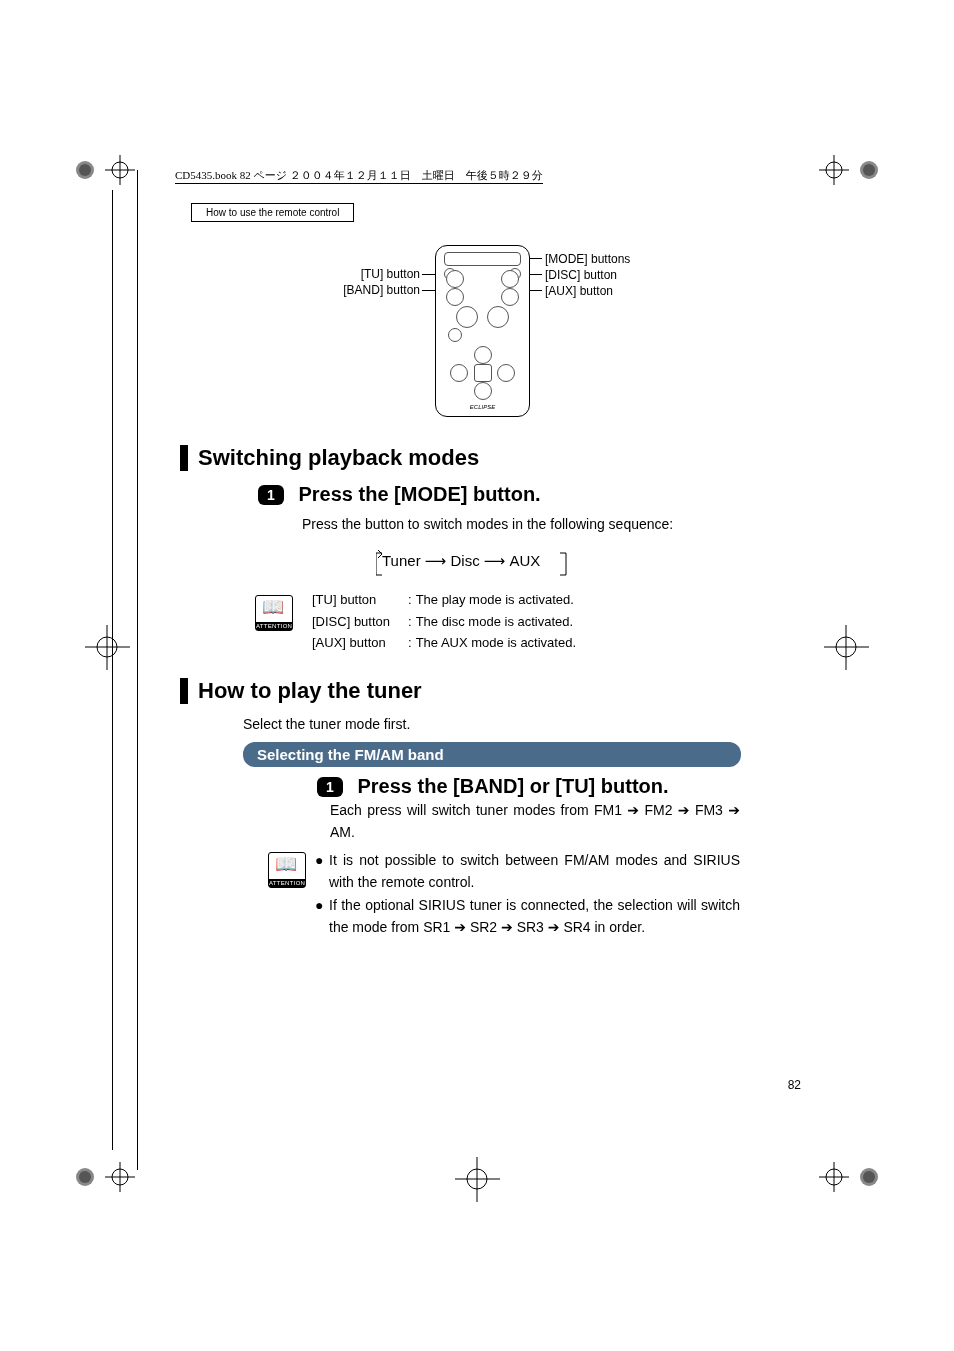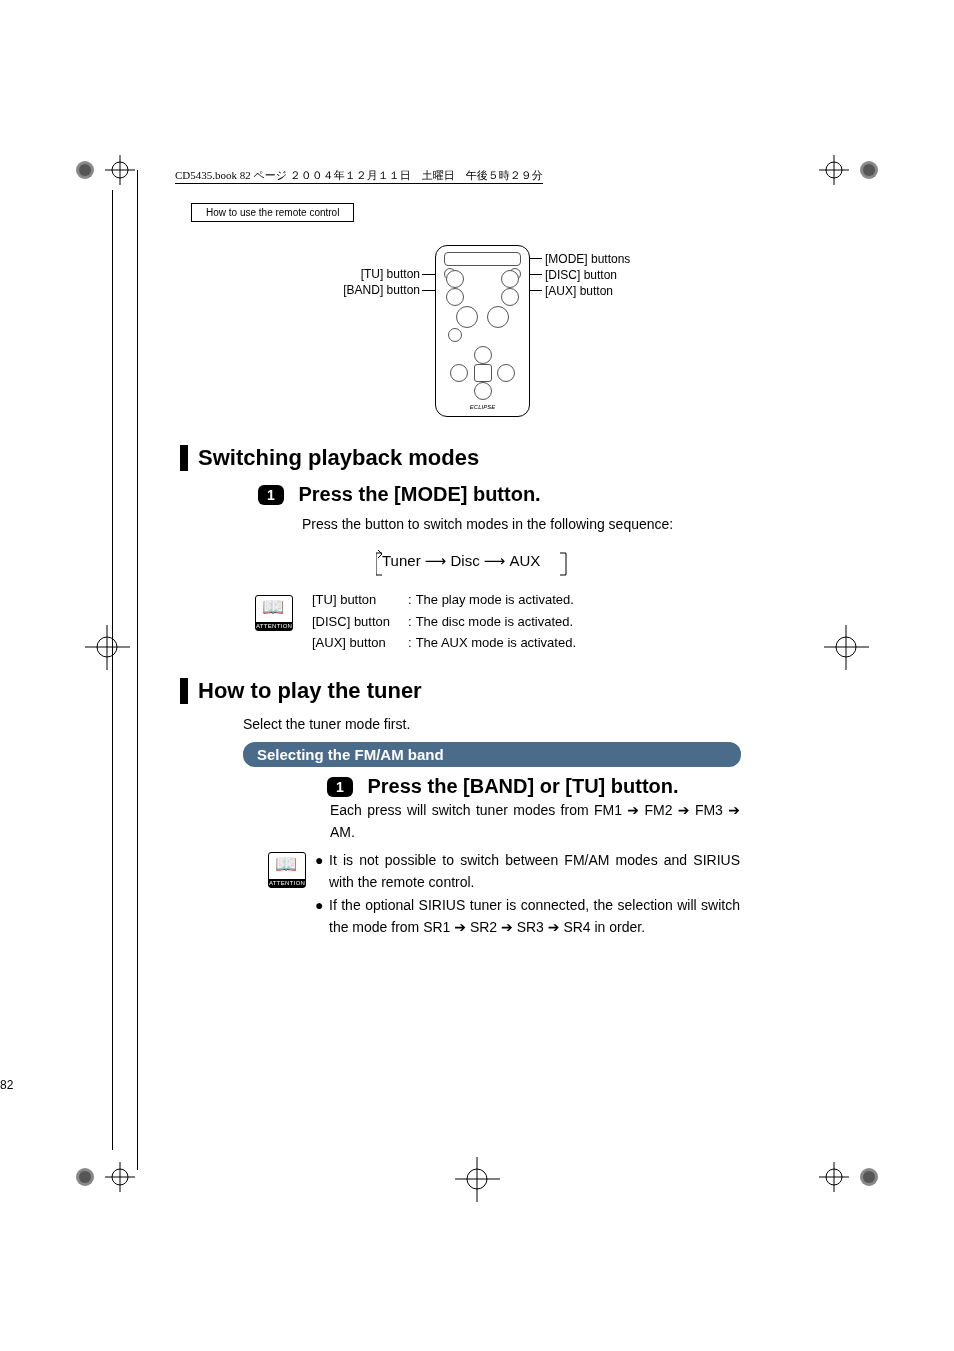--- a/index.html
+++ b/index.html
@@ -159,21 +159,21 @@
     background:#4a6b8a;
     color:#fff;
     font-weight:bold;
     font-size:15px;
     padding:4px 14px;
     border-radius:12px;
     width:470px;
   }
   .step2-line {
     position:absolute;
-    left:306px;
+    left:296px;
     padding-left:21px;
   }
   .step2-body {
     position:absolute;
     left:330px;
     font-size:14px;
     line-height:1.55;
     width:410px;
     text-align:justify;
   }
@@ -189,21 +189,21 @@
     display:flex;
     margin-bottom:2px;
   }
   .bullet-list .dot {
     flex:0 0 14px;
     font-size:14px;
   }
   .page-num {
     position:absolute;
     left:0; width:801px;
-    text-align:left;
+    text-align:right;
     font-size:12px;
   }
   .arrow { font-family: Arial; }
 </style>
 </head>
 <body>
 
 <div class="crop-mark" style="left:75px; top:140px;">
   <svg width="60" height="60">
       <circle cx="10" cy="30" r="9" fill="#888"></circle>

